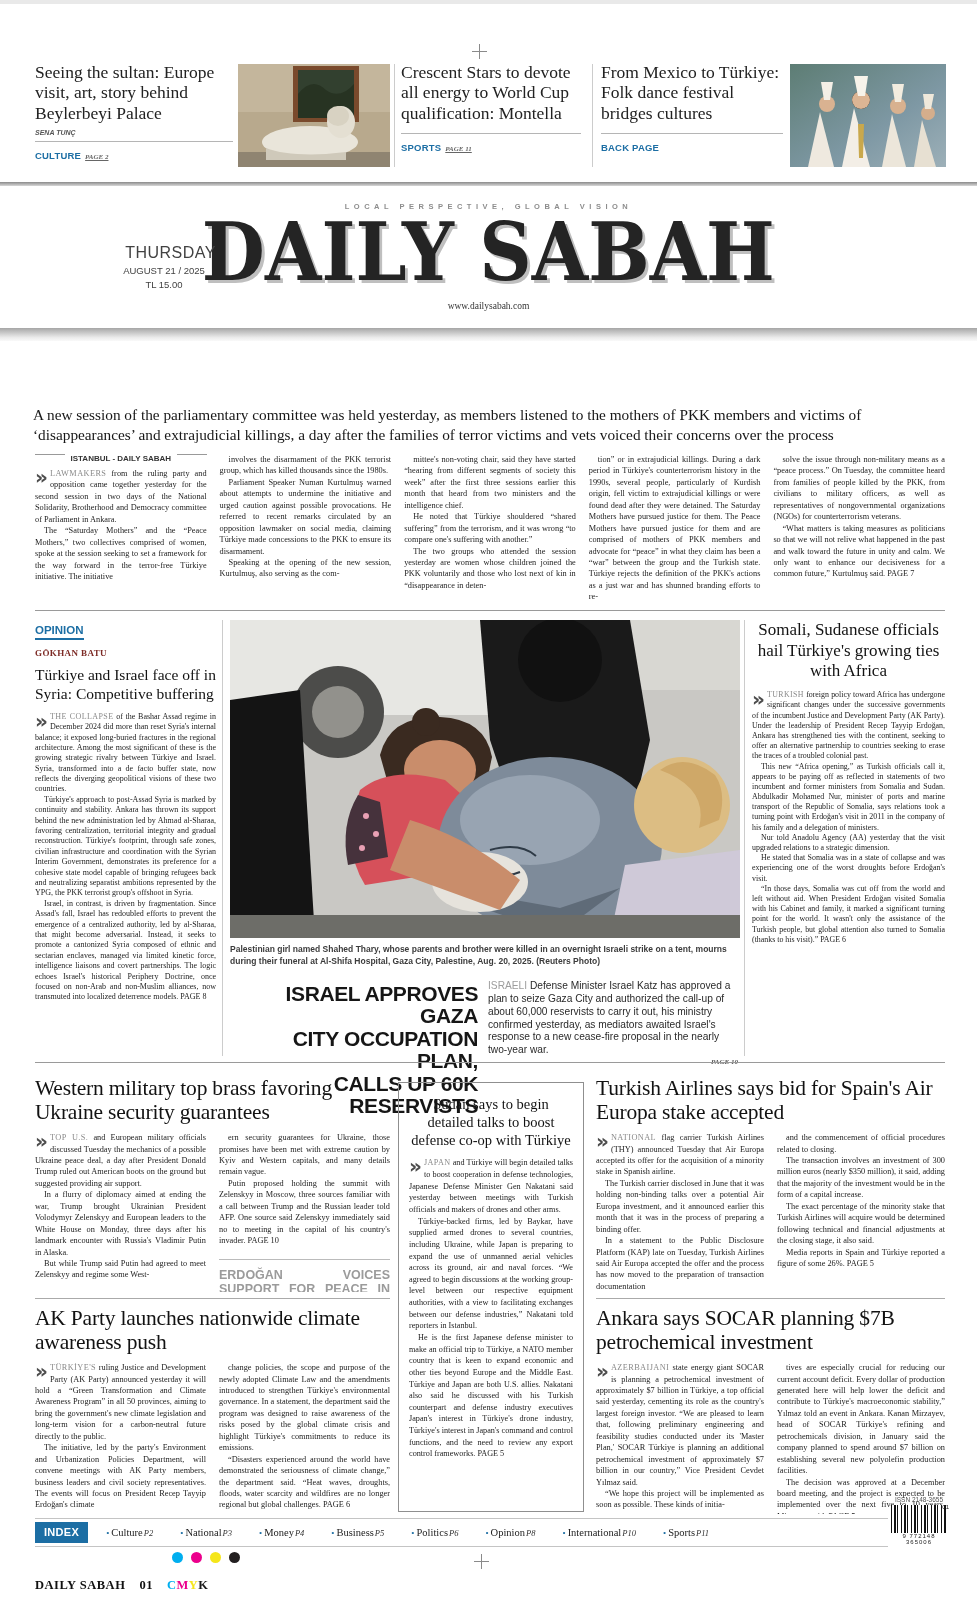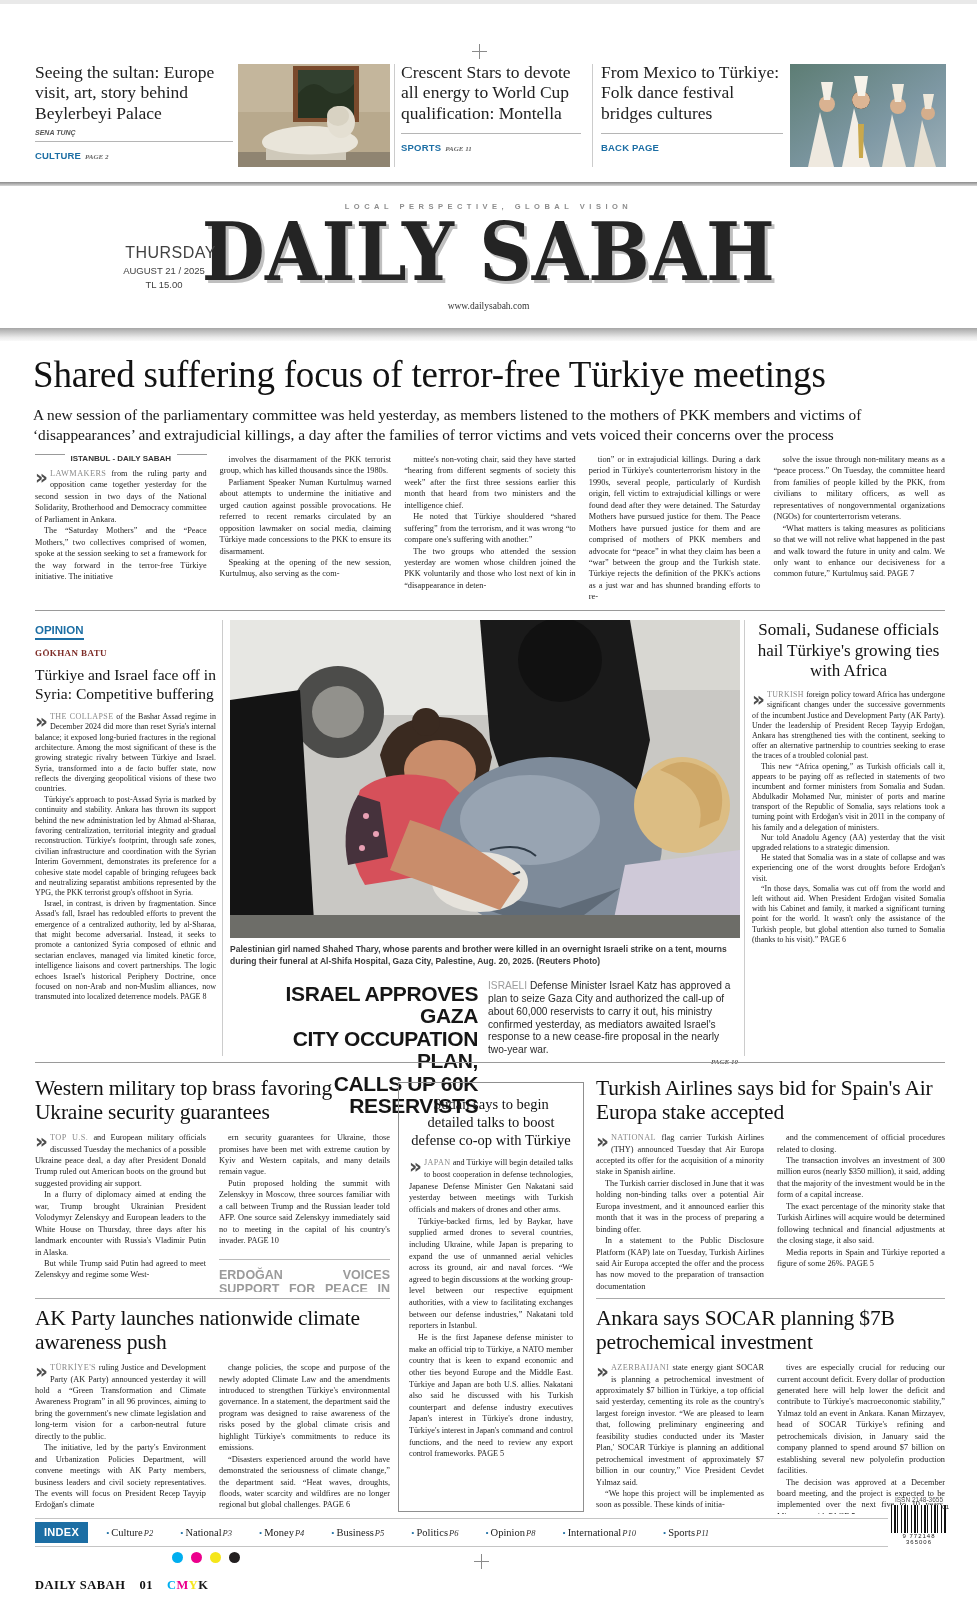--- a/index.html
+++ b/index.html
@@ -12,21 +12,21 @@
   .chev{float:left;font-family:"DejaVu Sans",sans-serif;font-size:20px;line-height:16px;
         color:#4d4d4d;margin:1px 4px 0 0;letter-spacing:-2px;font-weight:700;}
   .lw{color:#8a8a8a;letter-spacing:.4px;}
   .serifhead{font-family:"Liberation Serif",serif;font-weight:400;color:#121212;}
   
   .teaser{position:absolute;top:58px;}
   .teaser-title{font-size:17.5px;line-height:1.16;color:#222;}
   .byline{margin-top:6px;font:italic 700 7px "Liberation Sans",sans-serif;color:#555;}
   .kick-row{border-top:1px solid #b5b5b5;margin-top:5px;padding-top:3px;}
   .kicker{color:#1c6ea4;font:700 9.5px "Liberation Sans",sans-serif;letter-spacing:.2px;}
-  .pageref{font:italic 700 7px "Liberation Serif",serif;color:#666;margin-left:4px;}
+  .pageref{font:italic 700 7px "Liberation Serif",serif;color:#666;margin-left:4px;text-decoration:underline;}
   .vrule{position:absolute;width:1px;background:#cccccc;}
   .photo-box{position:absolute;overflow:hidden;}
   .photo-box svg{display:block;}
   .regmark{position:absolute;stroke:#8a8a8a;}
   
   #rule-top{position:absolute;left:0;top:178px;width:977px;height:4px;
             background:linear-gradient(#8a8a8a,#d8d8d8);}
   #masthead{position:absolute;left:0;top:198px;width:977px;text-align:center;}
   .tagline{font:700 7.5px "Liberation Sans",sans-serif;letter-spacing:4.5px;color:#8d8d8d;}
   .paper-title{display:inline-block;margin-top:2px;font-family:"DejaVu Serif",serif;font-weight:700;
@@ -197,21 +197,20 @@
     <div class="paper-title">DAILY SABAH</div>
     <div class="website">www.dailysabah.com</div>
   </div>
   <div id="dateblock">
     <div class="day">THURSDAY</div>
     <div class="date">AUGUST 21 / 2025</div>
     <div class="price">TL 15.00</div>
   </div>
   <div id="band"></div>
 
-  <div id="lead-headline" class="serifhead">Shared suffering focus of terror-free Türkiye meetings</div>
   <div id="lead-deck">A new session of the parliamentary committee was held yesterday, as members listened to the mothers of PKK members and victims of ‘disappearances’ and extrajudicial killings, a day after the families of terror victims and vets voiced their concerns over the process</div>
 
   <div id="lead-cols">
     <div class="lcol bodytext">
       <div class="dateline">
           <span>ISTANBUL - DAILY SABAH</span>
         </div>
       <p class="leadp"><span class="chev">»</span><span class="lw">LAWMAKERS</span> <span>from the ruling party and opposition came together yesterday for the second session in two days of the National Solidarity, Brotherhood and Democracy committee of Parliament in Ankara.</span></p>
       <div>
           <p>The “Saturday Mothers” and the “Peace Mothers,” two collectives comprised of women, spoke at the session seeking to set a framework for the way forward in the terror-free Türkiye initiative. The initiative</p>
@@ -310,21 +309,21 @@
   </div>
 
   <div class="hrule" style="left:35px;top:1058px;width:910px;"></div>
 
   <div class="story-block" style="left:35px;top:1072px;width:355px;">
     <div class="story-head serifhead">Western military top brass favoring Ukraine security guarantees</div>
     <div class="two-cols" style="height:160px;">
       <div class="bcol bodytext">
         <p class="leadp"><span class="chev">»</span><span class="lw">TOP U.S.</span> <span>and European military officials discussed Tuesday the mechanics of a possible Ukraine peace deal, a day after President Donald Trump ruled out American boots on the ground but suggested providing air support.</span></p>
         <div>
-            <p>In a flurry of diplomacy aimed at ending the war, Trump brought Ukrainian President Volodymyr Zelenskyy and European leaders to the White House on Thursday, three days after his landmark encounter with Russia's Vladimir Putin in Alaska.</p>
+            <p>In a flurry of diplomacy aimed at ending the war, Trump brought Ukrainian President Volodymyr Zelenskyy and European leaders to the White House on Monday, three days after his landmark encounter with Russia's Vladimir Putin in Alaska.</p>
             <p>But while Trump said Putin had agreed to meet Zelenskyy and regime some West-</p>
           </div>
       </div>
       <div class="bcol bodytext">
         <div>
             <p>ern security guarantees for Ukraine, those promises have been met with extreme caution by Kyiv and Western capitals, and many details remain vague.</p>
             <p>Putin proposed holding the summit with Zelenskyy in Moscow, three sources familiar with a call between Trump and the Russian leader told AFP. One source said Zelenskyy immediately said no to meeting in the capital of his country's invader. PAGE 10</p>
           </div>
         <div class="sub-head">
           <span>ERDOĞAN VOICES SUPPORT FOR PEACE IN CALL WITH PUTIN</span> 
@@ -332,21 +331,21 @@
       </div>
     </div>
   </div>
 
   <div class="hrule" style="left:35px;top:1294px;width:355px;background:#aaaaaa;"></div>
 
   <div class="story-block" style="left:35px;top:1302px;width:355px;">
     <div class="story-head serifhead">AK Party launches nationwide climate awareness push</div>
     <div class="two-cols" style="height:152px;">
       <div class="bcol bodytext">
-        <p class="leadp"><span class="chev">»</span><span class="lw">TÜRKİYE'S</span> <span>ruling Justice and Development Party (AK Party) announced yesterday it will hold a “Green Transformation and Climate Awareness Program” in all 96 provinces, aiming to bring the government's new climate legislation and long-term vision for a carbon-neutral future directly to the public.</span></p>
+        <p class="leadp"><span class="chev">»</span><span class="lw">TÜRKİYE'S</span> <span>ruling Justice and Development Party (AK Party) announced yesterday it will hold a “Green Transformation and Climate Awareness Program” in all 50 provinces, aiming to bring the government's new climate legislation and long-term vision for a carbon-neutral future directly to the public.</span></p>
         <div>
             <p>The initiative, led by the party's Environment and Urbanization Policies Department, will convene meetings with AK Party members, business leaders and civil society representatives. The events will focus on President Recep Tayyip Erdoğan's climate</p>
           </div>
       </div>
       <div class="bcol bodytext">
           <p>change policies, the scope and purpose of the newly adopted Climate Law and the amendments introduced to strengthen Türkiye's environmental governance. In a statement, the department said the program was designed to raise awareness of the risks posed by the global climate crisis and highlight Türkiye's commitments to reduce its emissions.</p>
           <p>“Disasters experienced around the world have demonstrated the seriousness of climate change,” the department said. “Heat waves, droughts, floods, water scarcity and wildfires are no longer regional but global challenges. PAGE 6</p>
         </div>
     </div>
   </div>

